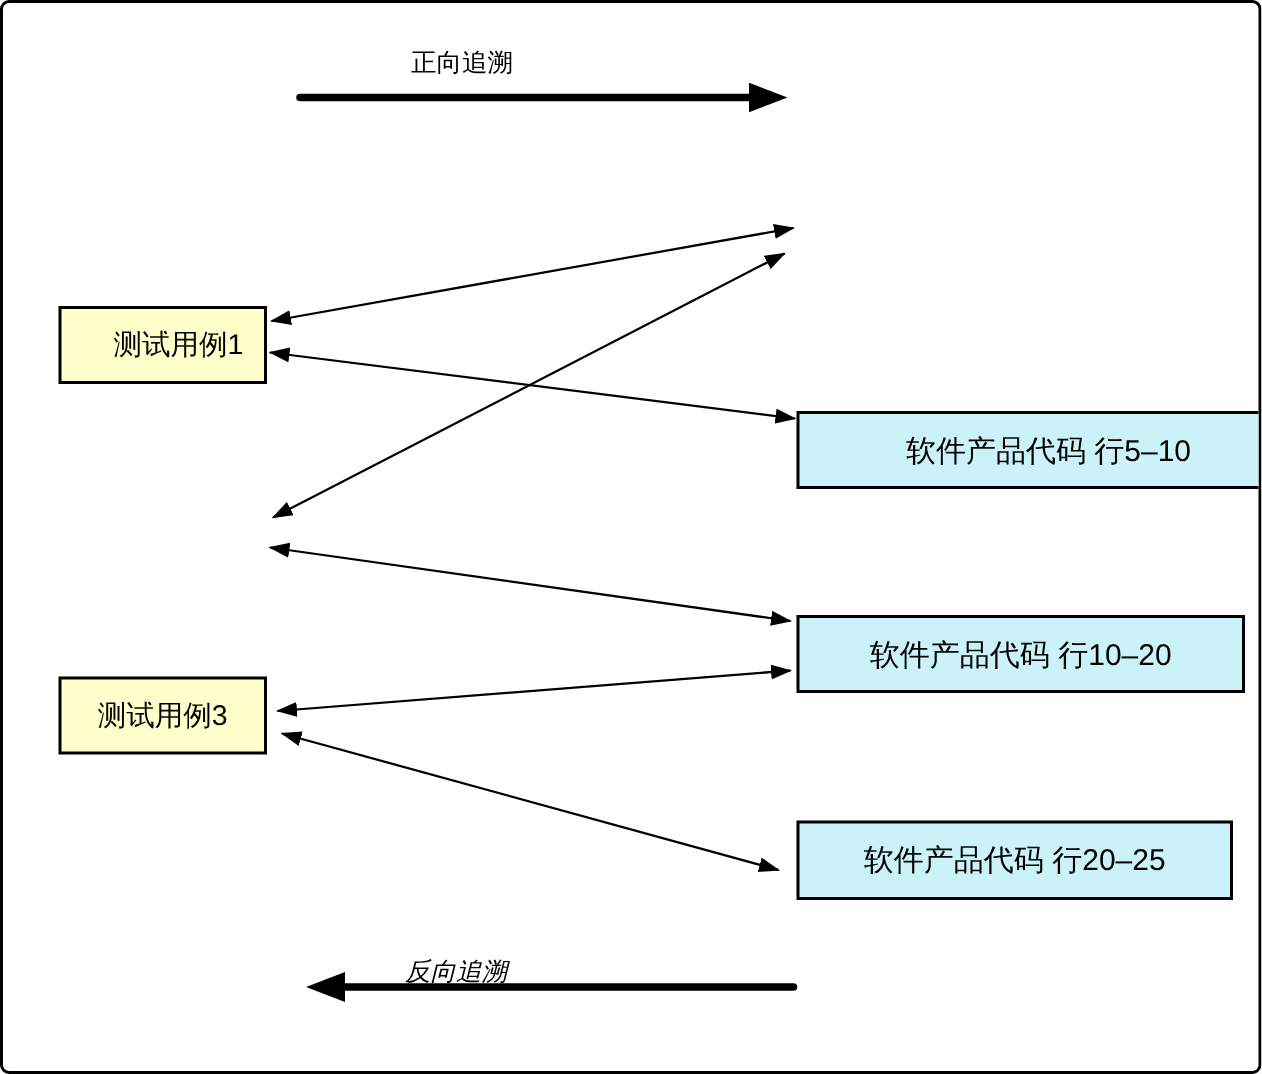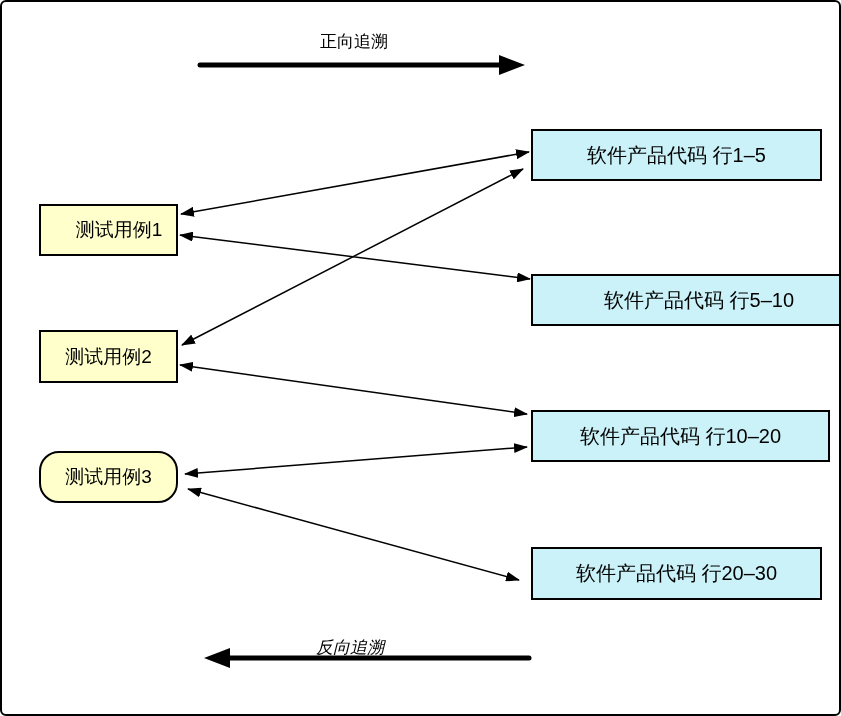--- a/index.html
+++ b/index.html
@@ -45,21 +45,20 @@
     background: var(--test_case_fill, #FFFFCC);
     font-size: 19px;
   }
   .node.code {
     background: var(--code_fill, #CAF2F8);
     font-size: 20px;
   }
   .flow-label {
     position: absolute;
     width: 160px;
-    text-align: center;
     font-size: 17px;
     color: #000000;
   }
 </style>
 </head>
 <body>
 
 <div class="canvas">
 
   <svg class="arrows-layer" viewBox="0 0 841 716" xmlns="http://www.w3.org/2000/svg">
@@ -83,21 +82,19 @@
     <line class="edge" x1="180" y1="343" x2="521" y2="167" marker-start="url(#headStart)" marker-end="url(#headEnd)"></line>
     <line class="edge" x1="178" y1="363" x2="525" y2="412" marker-start="url(#headStart)" marker-end="url(#headEnd)"></line>
     <line class="edge" x1="183" y1="472" x2="525" y2="445" marker-start="url(#headStart)" marker-end="url(#headEnd)"></line>
     <line class="edge" x1="186" y1="487" x2="517" y2="578" marker-start="url(#headStart)" marker-end="url(#headEnd)"></line>
   </svg>
 
   <div class="flow-label" style="left:272px; top:28px;">正向追溯</div>
   <div class="flow-label" style="left:268px; top:634px;font-style:italic;">反向追溯</div>
 
   <div class="node tc" style="left:37px; top:202px; width:139px; height:52px;padding-left:21px;">测试用例1</div>
-  <div class="node tc" style="left:37px; top:328px; width:139px; height:53px;">测试用例2</div>
-  <div class="node tc" style="left:37px; top:449px; width:139px; height:52px;border-radius:20px;">测试用例3</div>
+  <div class="node tc" style="left:37px; top:449px; width:139px; height:52px;">测试用例3</div>
 
-  <div class="node code" style="left:529px; top:127px; width:291px; height:52px;">软件产品代码 行1–5</div>
   <div class="node code" style="left:529px; top:272px; width:336px; height:52px;">软件产品代码 行5–10</div>
   <div class="node code" style="left:529px; top:408px; width:299px; height:52px;">软件产品代码 行10–20</div>
-  <div class="node code" style="left:529px; top:545px; width:291px; height:53px;">软件产品代码 行20–30</div>
+  <div class="node code" style="left:529px; top:545px; width:291px; height:53px;">软件产品代码 行20–25</div>
 
 </div>
 
 </body></html>

